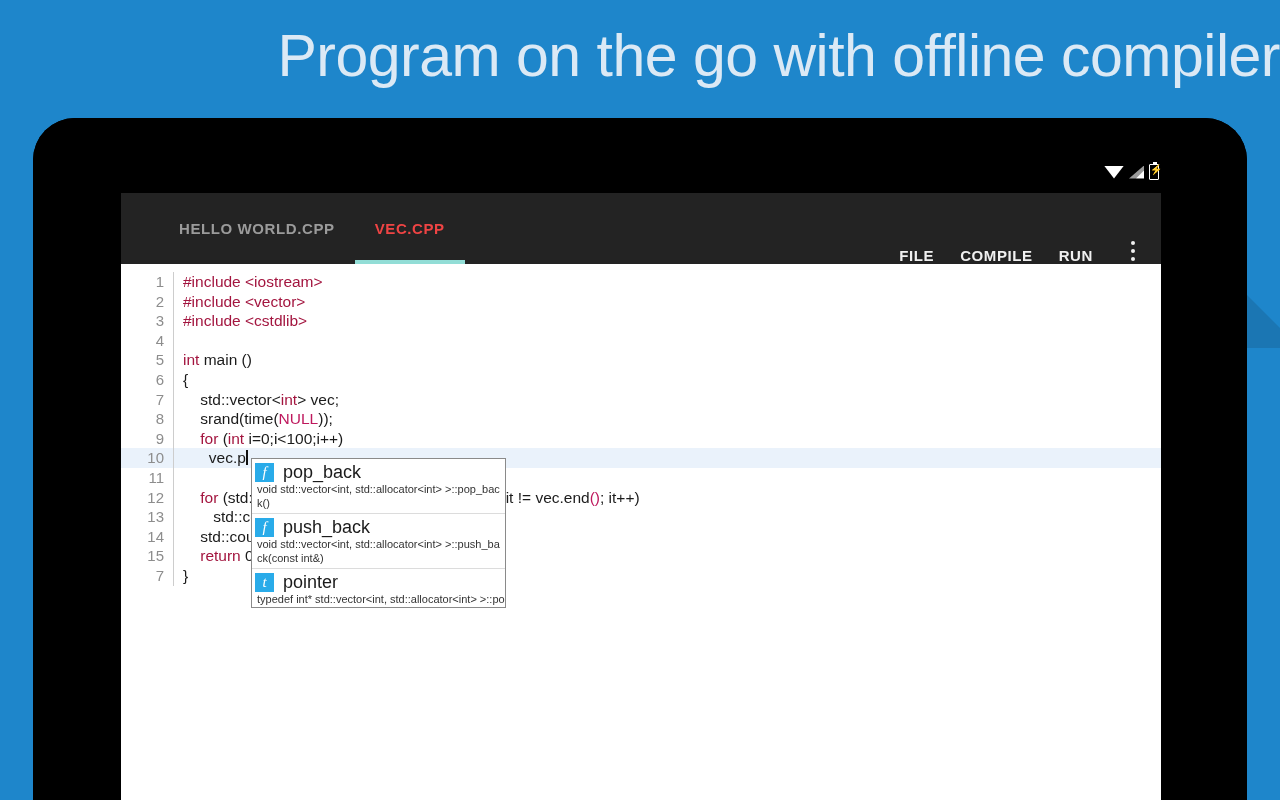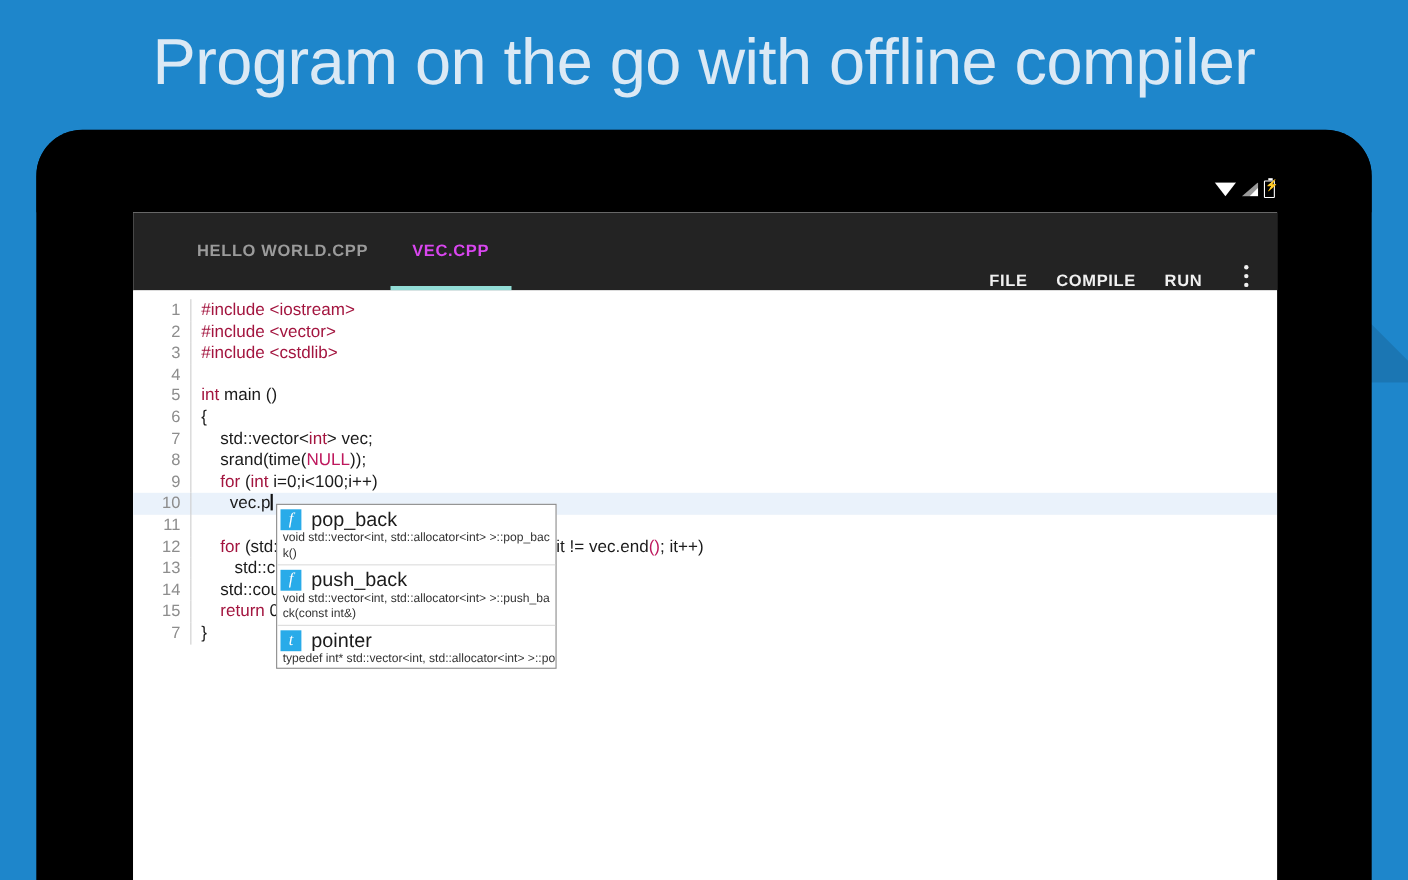--- a/index.html
+++ b/index.html
@@ -5,21 +5,21 @@
   * { margin:0; padding:0; box-sizing:border-box; }
   html, body {
     width:1280px; height:800px; overflow:hidden;
     font-family:"Liberation Sans", sans-serif;
   }
   body { background:#1e86cb; position:relative; }
 
   
   .promo-title {
     position:absolute; left:0; top:16px; width:1280px;
-    text-align:center;
+    text-align:right;
     font-size:59px; font-weight:400; letter-spacing:-0.5px;
     color:#dbe9f5;
     line-height:80px;
     white-space:nowrap;
   }
 
   
   .device-shadow {
     position:absolute;
     left:1070px; top:118px;
@@ -96,21 +96,21 @@
   }
   .tabs { position:absolute; left:38px; top:0; height:71px; display:flex; }
   .tab {
     display:flex; align-items:center;
     padding:0 20px;
     font-size:15px; font-weight:bold; letter-spacing:0.6px;
     color:#9b9b9b;
     position:relative;
     cursor:pointer;
   }
-  .tab.active { color:#d946ef;text-align:center; }
+  .tab.active { color:#ef4444;text-align:center; }
   .tab.active::after {
     content:""; position:absolute;
     left:0; right:0; bottom:0; height:4px;
     background:#92ddd6;
   }
   .actions {
     position:absolute; right:16px; top:0; height:71px;
     display:flex; align-items:flex-end; gap:26px;
   }
   .action {

